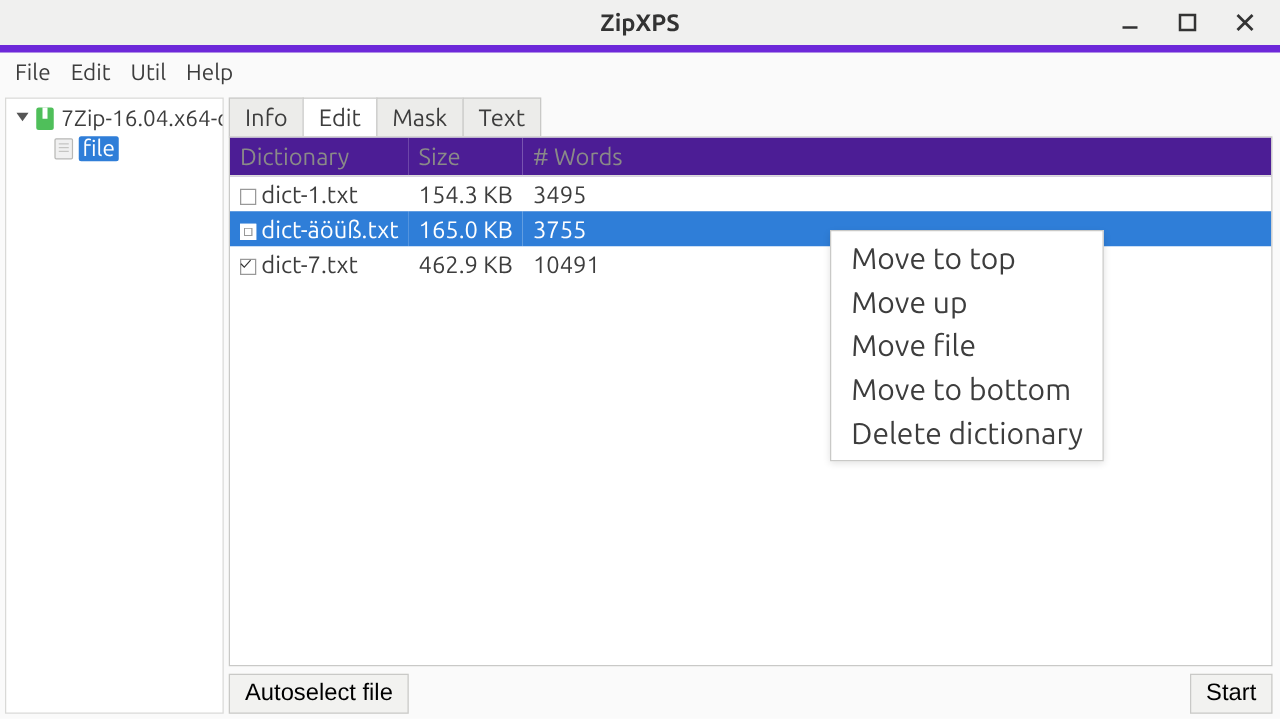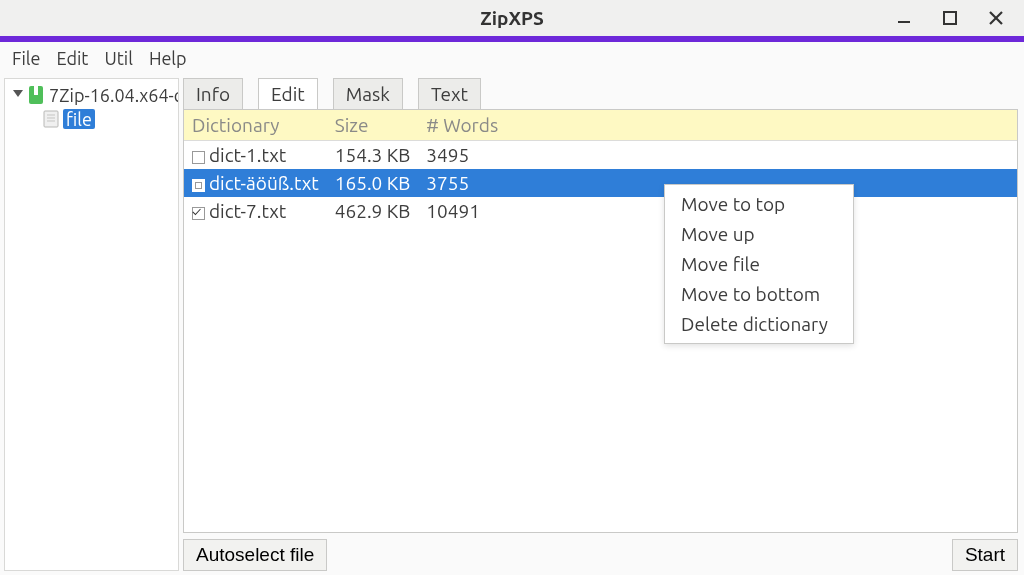--- a/index.html
+++ b/index.html
@@ -97,21 +97,21 @@
 }
 .main {
   flex: 1;
   display: flex;
   flex-direction: column;
   padding: 4px 6px 4px 2px;
   min-width: 0;
 }
 .tabstrip {
   display: flex;
-  gap: 16px;
+  gap: 0;
   font-size: 19px;
 }
 .tab {
   padding: 4px 12px;
   border: 1px solid #c9c9c7;
   background: #ececea;
   cursor: pointer;
   margin-right: -1px;
 }
 .tab.active {
@@ -128,21 +128,21 @@
 }
 table.dict {
   width: 100%;
   border-collapse: collapse;
   font-size: 19px;
 }
 table.dict th {
   text-align: left;
   font-weight: 400;
   color: #8a8a88;
-  background: #fef9c3;
+  background: #4c1d95;
   padding: 4px 8px;
   border-bottom: 1px solid #dcdcda;
 }
 table.dict td {
   padding: 3px 8px;
   white-space: nowrap;
 }
 table.dict tr.row-selected td {
   background: #2f7ed8;
   color: #fff;
@@ -175,21 +175,21 @@
 }
 .row-selected .chk { border-color: #fff; }
 .row-selected .chk.indet::after { background: #fff; }
 .context-menu {
   position: absolute;
   top: 74px;
   left: 480px;
   background: #fff;
   border: 1px solid #c9c9c7;
   box-shadow: 0 2px 6px rgba(0,0,0,0.12);
-  font-size: 19px;
+  font-size: 24px;
   padding: 4px 0;
   min-width: 190px;
 }
 .context-menu .cm-item {
   padding: 4px 16px;
   cursor: pointer;
 }
 .bottom-bar {
   display: flex;
   padding-top: 6px;

